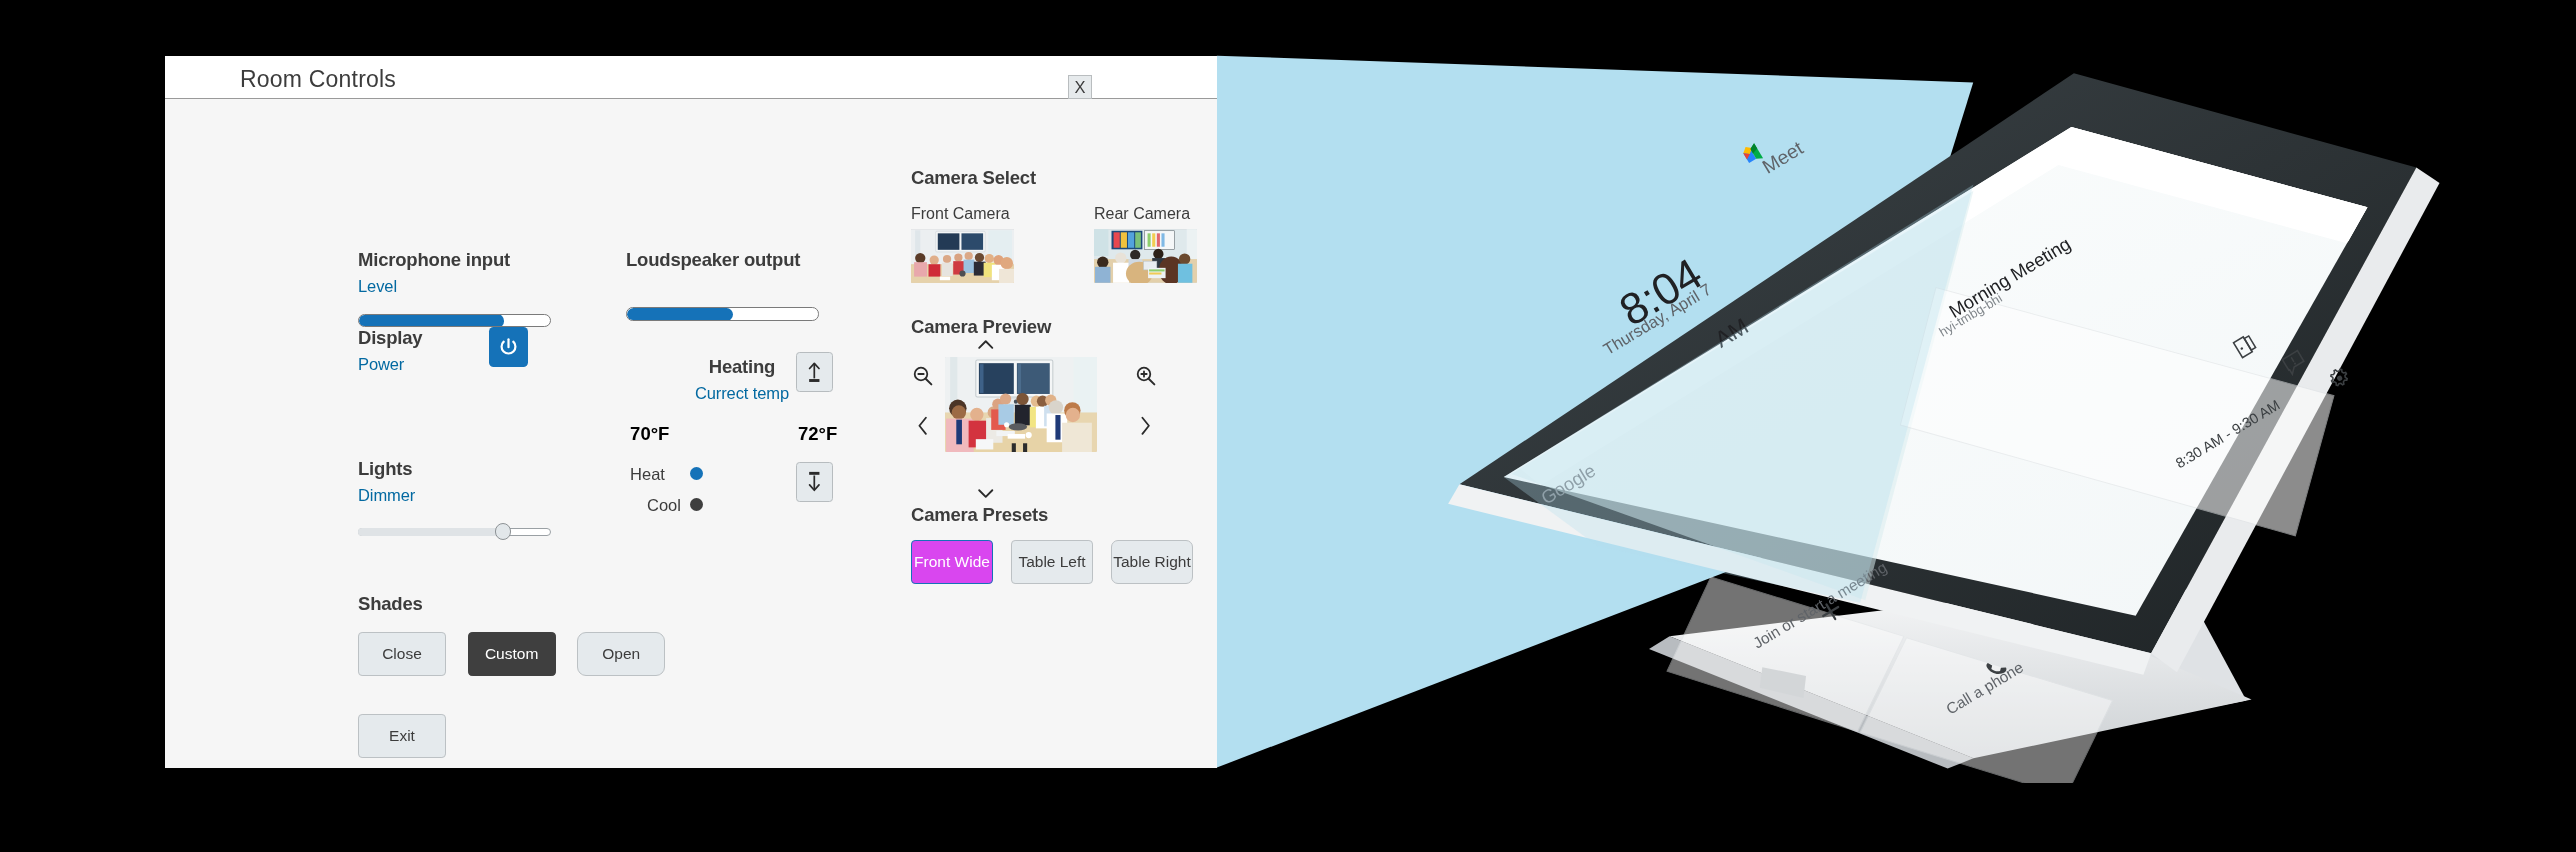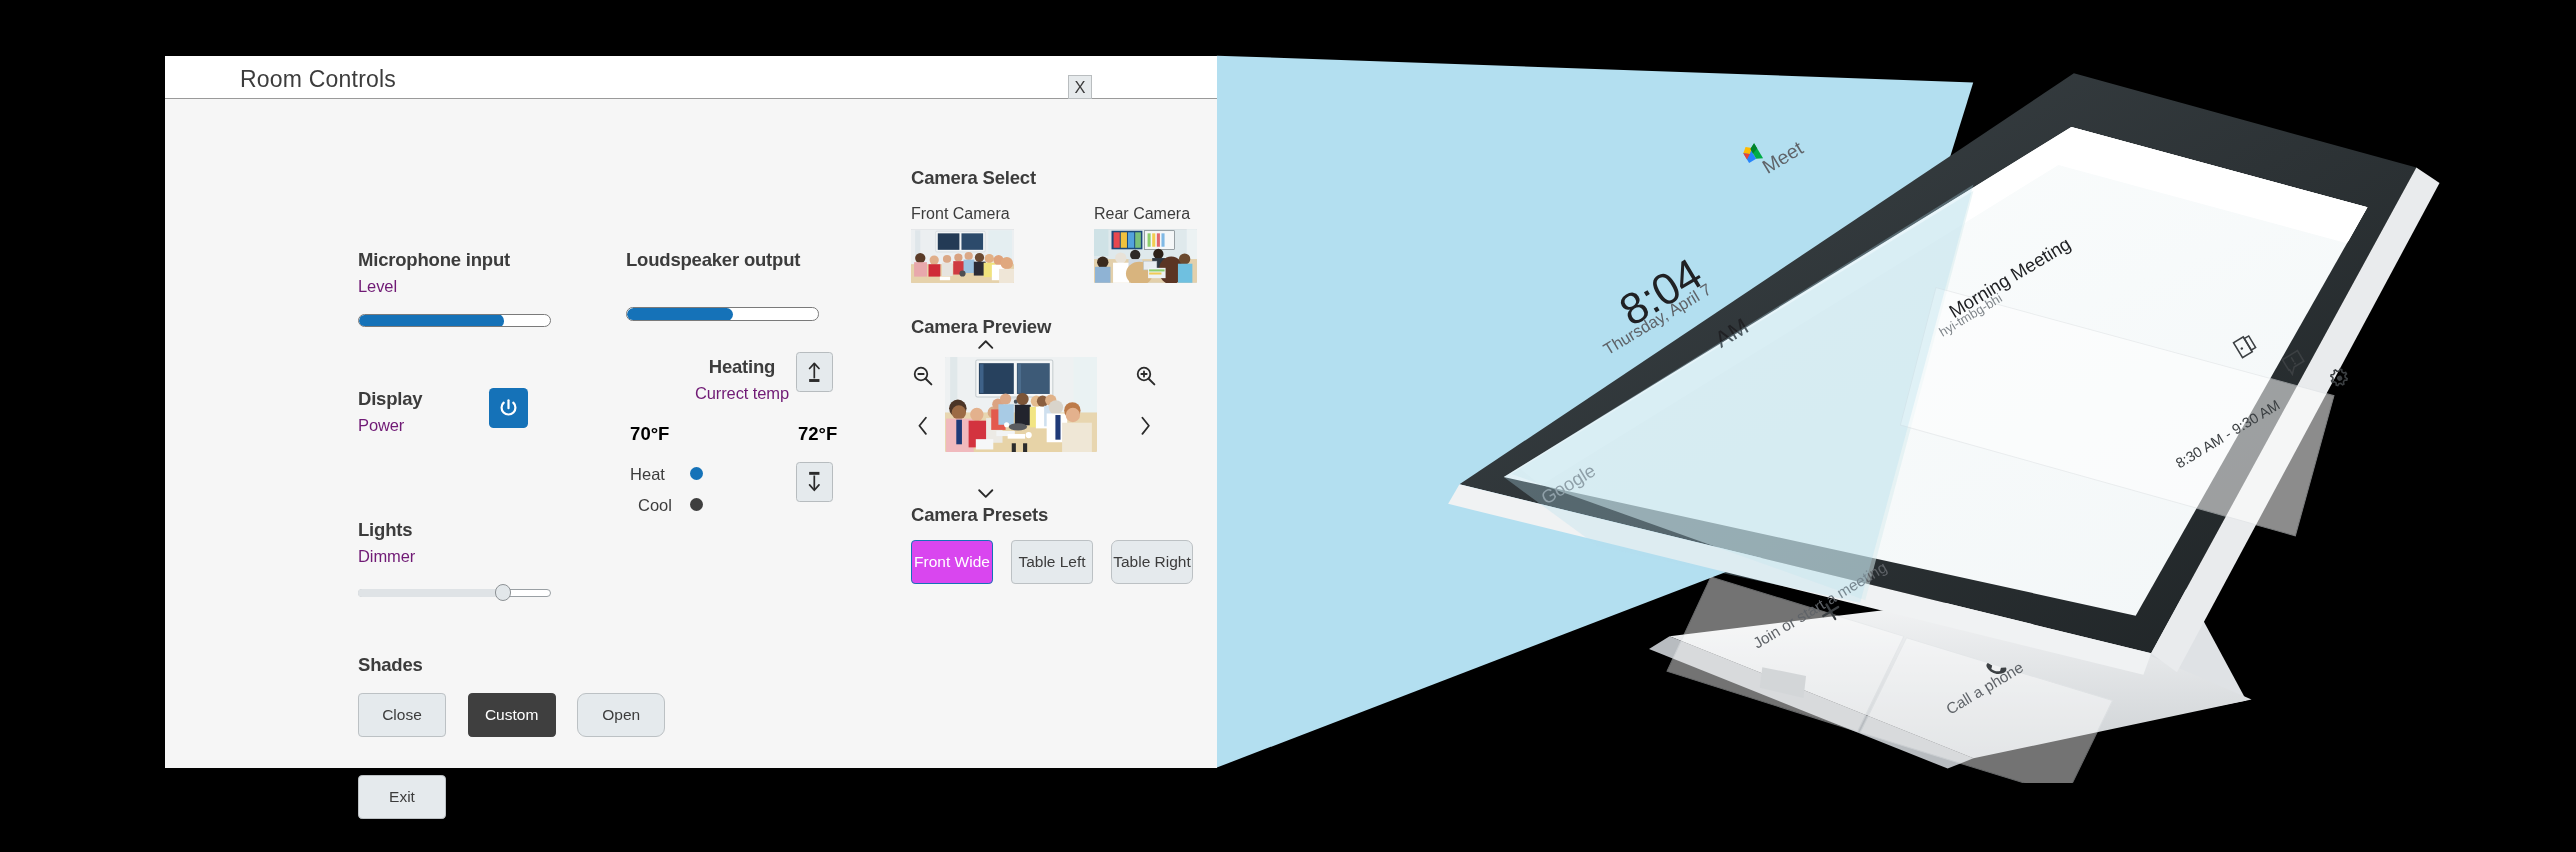--- a/index.html
+++ b/index.html
@@ -45,21 +45,21 @@
   
   .col-left  { position: absolute; left: 193px; top: 193px; width: 268px; }
   .col-mid   { position: absolute; left: 461px; top: 193px; width: 232px; }
   .col-right { position: absolute; left: 746px; top: 111px; width: 474px; }
 
   .sect-head {
     font-size: 18.5px; font-weight: bold; color: #3c3c3c;
     letter-spacing: -0.2px;
   }
   .sect-sub {
-    font-size: 16.5px; color: #701a75; margin-top: 6.2px;
+    font-size: 16.5px; color: #0369a1; margin-top: 6.2px;
     letter-spacing: -0.1px;
   }
 
   
   .bar-track {
     position: relative; width: 193px; height: 13.4px;
     background: #ffffff;
     border: 0.8px solid #7a7a7a; border-radius: 6.7px;
     margin-top: 17.5px; overflow: hidden;
   }
@@ -151,21 +151,21 @@
     <div class="col-left">
 
       <div>
         <div class="sect-head">Microphone input</div>
         <div class="sect-sub">Level</div>
         <div class="bar-track">
           <div class="bar-fill" id="mic-fill" style="width: 145px;"></div>
         </div>
       </div>
 
-      <div style="position:relative; margin-top:61px;">
+      <div style="position:relative; ">
         <div class="sect-head">Display</div>
         <div class="sect-sub">Power</div>
         <div class="power-btn">
           <svg width="23" height="23" viewBox="0 0 24 24">
             <path d="M12 3.5 v8.2" stroke="#fff" stroke-width="2.3" stroke-linecap="round" fill="none"></path>
             <path d="M7.0 5.9 A7.2 7.2 0 1 0 17.0 5.9" stroke="#fff" stroke-width="2.3" stroke-linecap="round" fill="none"></path>
           </svg>
         </div>
       </div>
 
@@ -213,21 +213,21 @@
             <path d="M6.5 10.5 L12 4.6 L17.5 10.5" stroke="#2b2b2b" stroke-width="2" fill="none" stroke-linecap="round" stroke-linejoin="round"></path>
             <path d="M6 24.5 H18" stroke="#2b2b2b" stroke-width="3.4" stroke-linecap="butt"></path>
           </svg>
         </div>
 
         <div class="temp-val" style="left:4.1px; top:67px;">70°F</div>
         <div class="temp-val" style="left:172px; top:67px;">72°F</div>
 
         <div class="hc-label" style="left:4.1px; top:109px;">Heat</div>
         <div class="hc-dot" style="left:64px; top:111px; background:#1572b8;"></div>
-        <div class="hc-label" style="left:12px; top:140px;">Cool</div>
+        <div class="hc-label" style="left:21px; top:140px;">Cool</div>
         <div class="hc-dot" style="left:64px; top:142px; background:#3f3f3f;"></div>
 
         <div class="step-btn" style="left:170px; top:106px;">
           <svg width="20.6" height="25" viewBox="0 0 24 28">
             <path d="M6 4.5 H18" stroke="#2b2b2b" stroke-width="3.4" stroke-linecap="butt"></path>
             <path d="M12 7 V23.4" stroke="#2b2b2b" stroke-width="2" fill="none"></path>
             <path d="M6.5 18 L12 24.2 L17.5 18" stroke="#2b2b2b" stroke-width="2" fill="none" stroke-linecap="round" stroke-linejoin="round"></path>
           </svg>
         </div>
       </div>

